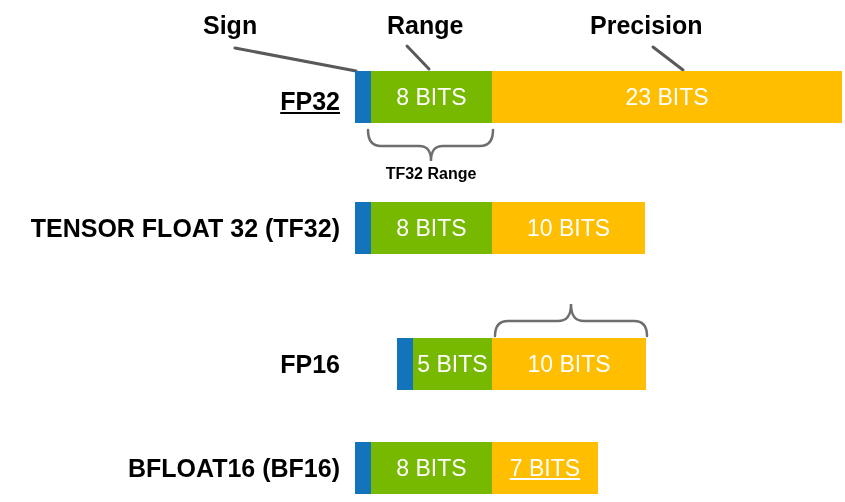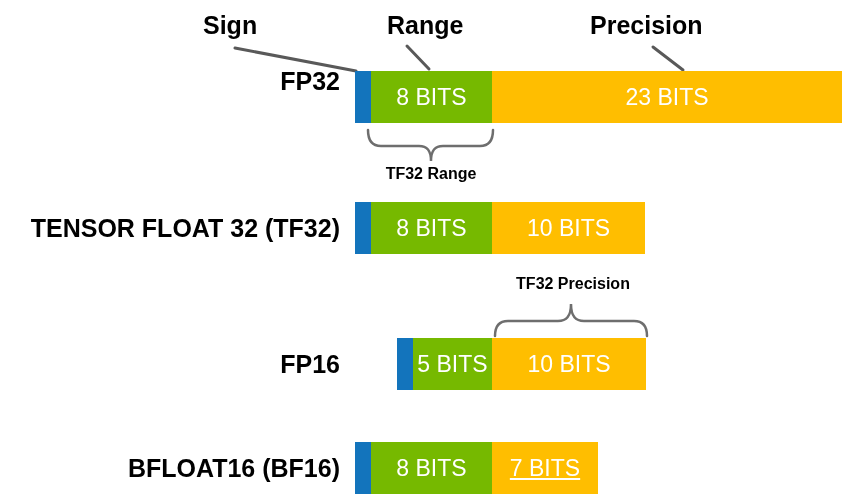--- a/index.html
+++ b/index.html
@@ -22,21 +22,21 @@
     white-space:nowrap;line-height:1;
   }
   .top-label.sign{left:203px;top:13px;}
   .top-label.range{left:371px;top:13px;margin-left:16px;}
   .top-label.precision{left:590px;top:13px;}
   .row-label{
     position:absolute;right:505px;width:340px;height:52px;
     display:flex;align-items:center;justify-content:flex-end;
     font-weight:700;font-size:25px;color:var(--text-black);white-space:nowrap;
   }
-  .row-label.fp32{top:55px;}
+  .row-label.fp32{top:75px;text-decoration:underline;}
   .row-label.tf32{top:202px;text-align:center;}
   .row-label.fp16{top:338px;}
   .row-label.bf16{top:442px;}
   .bar{position:absolute;height:52px;display:flex;}
   .seg{
     display:flex;align-items:center;justify-content:center;
     color:var(--bits-text-white);font-size:23px;font-weight:400;
     white-space:nowrap;line-height:1;
   }
   .seg.sign{background:var(--sign-blue);width:16px;}
@@ -89,21 +89,20 @@
 
   <div class="anno tf32-range">TF32 Range</div>
 
   <div class="row-label tf32">TENSOR FLOAT 32 (TF32)</div>
   <div class="bar bar-tf32">
     <div class="seg sign"></div>
     <div class="seg range">8 BITS</div>
     <div class="seg precision">10 BITS</div>
   </div>
 
-  <div class="anno tf32-precision">TF32 Precision</div>
 
   <div class="row-label fp16">FP16</div>
   <div class="bar bar-fp16">
     <div class="seg sign"></div>
     <div class="seg range">5 BITS</div>
     <div class="seg precision">10 BITS</div>
   </div>
 
   <div class="row-label bf16">BFLOAT16 (BF16)</div>
   <div class="bar bar-bf16">

